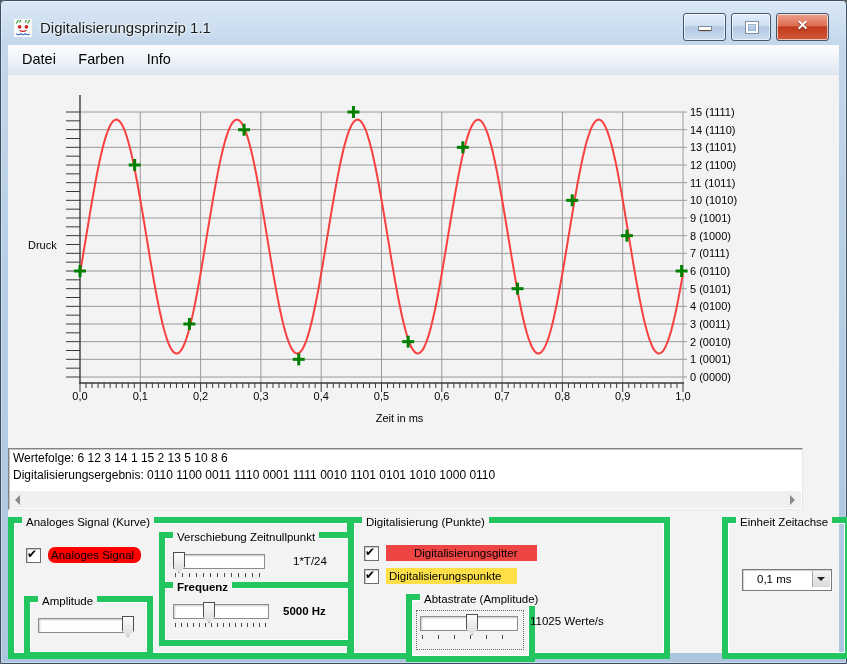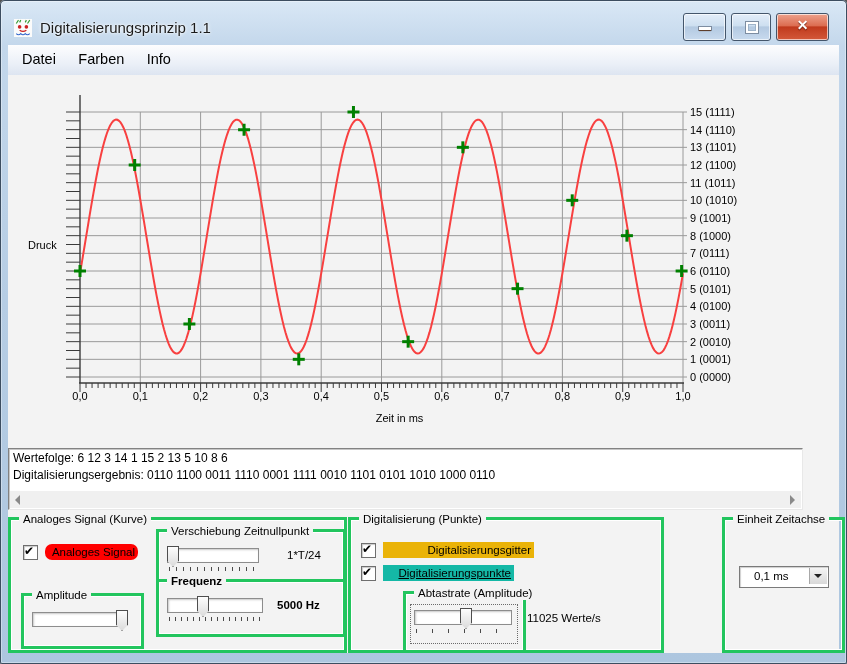--- a/index.html
+++ b/index.html
@@ -38,21 +38,21 @@
     box-shadow:inset 1px 1px 0 #c6c6c6;}
   .outline{font-size:12px;color:#000;padding:2px 0 0 4px;white-space:nowrap;line-height:15px;}
   .hscroll{position:absolute;left:1px;right:1px;bottom:1px;height:17px;background:#f0f0f0;}
   .sb-btn{position:absolute;top:0;width:18px;height:17px;}
   .sb-left{left:0;}  .sb-right{right:0;}
   .tri-left{position:absolute;left:5px;top:4px;width:0;height:0;
     border:5px solid transparent;border-right-color:#8a8a8a;border-left-width:0;}
   .tri-right{position:absolute;left:7px;top:4px;width:0;height:0;
     border:5px solid transparent;border-left-color:#8a8a8a;border-right-width:0;}
   
-  .grp{position:absolute;border:3px solid #22c55e;box-shadow:inset 0 0 0 1px #fff;background:transparent;text-align:right;}
+  .grp{position:absolute;border:6px solid #22c55e;box-shadow:inset 0 0 0 1px #fff;background:transparent;}
   .grp>.ttl{position:absolute;top:-8px;left:8px;background:#f3f3f3;padding:0 4px;font-size:11.5px;
     color:#000;white-space:nowrap;line-height:14px;}
   .subgrp{background:#f3f3f3;}
   
   .cbrow{position:absolute;height:16px;}
   .cb{position:absolute;left:0;top:1px;width:13px;height:13px;background:#fff;border:1px solid #6e6e6e;
     box-shadow:inset 1px 1px 1px #c9c9c9;}
   .cb .mark{position:absolute;left:0;top:-2px;font-size:12px;color:#000;visibility:hidden;line-height:14px;}
   .cb.checked .mark{visibility:visible;}
   .cbl{position:absolute;left:22px;top:0;height:16px;line-height:16px;font-size:11.5px;color:#000;
@@ -386,27 +386,27 @@
       </div>
     </div>
 
     <div class="grp" style="left:340px;top:442px;width:310px;height:130px;">
       <span class="ttl">Digitalisierung (Punkte)</span>
 
       <div class="cbrow" style="left:10px;top:22px;width:160px;">
         <span class="cb checked">
             <span class="mark">✔</span>
           </span>
-        <span class="cbl" style="width: 120px; background: #eab308; padding-left: 28px;">Digitalisierungsgitter</span>
+        <span class="cbl" style="width: 120px; background: #ef4444; padding-left: 28px;">Digitalisierungsgitter</span>
       </div>
       <div class="cbrow" style="left:10px;top:45px;width:160px;">
         <span class="cb checked">
             <span class="mark">✔</span>
           </span>
-        <span class="cbl" style="width: 125px; background: #14b8a6; text-decoration: underline;">Digitalisierungspunkte</span>
+        <span class="cbl" style="width: 125px; background: #fde047;">Digitalisierungspunkte</span>
       </div>
 
 
       <div class="grp subgrp" style="left:52px;top:71px;width:117px;height:56px;">
         <span class="ttl">Abtastrate (Amplitude)</span>
         <div class="focusbox" style="left:4px;top:10px;width:106px;height:38px;"></div>
         <div class="slider" style="left:8px;top:14px;width:98px;--ts:16px;">
           <div class="channel"></div>
           <div class="thumb" style="left: 46px;"></div>
           <div class="ticks"></div>

